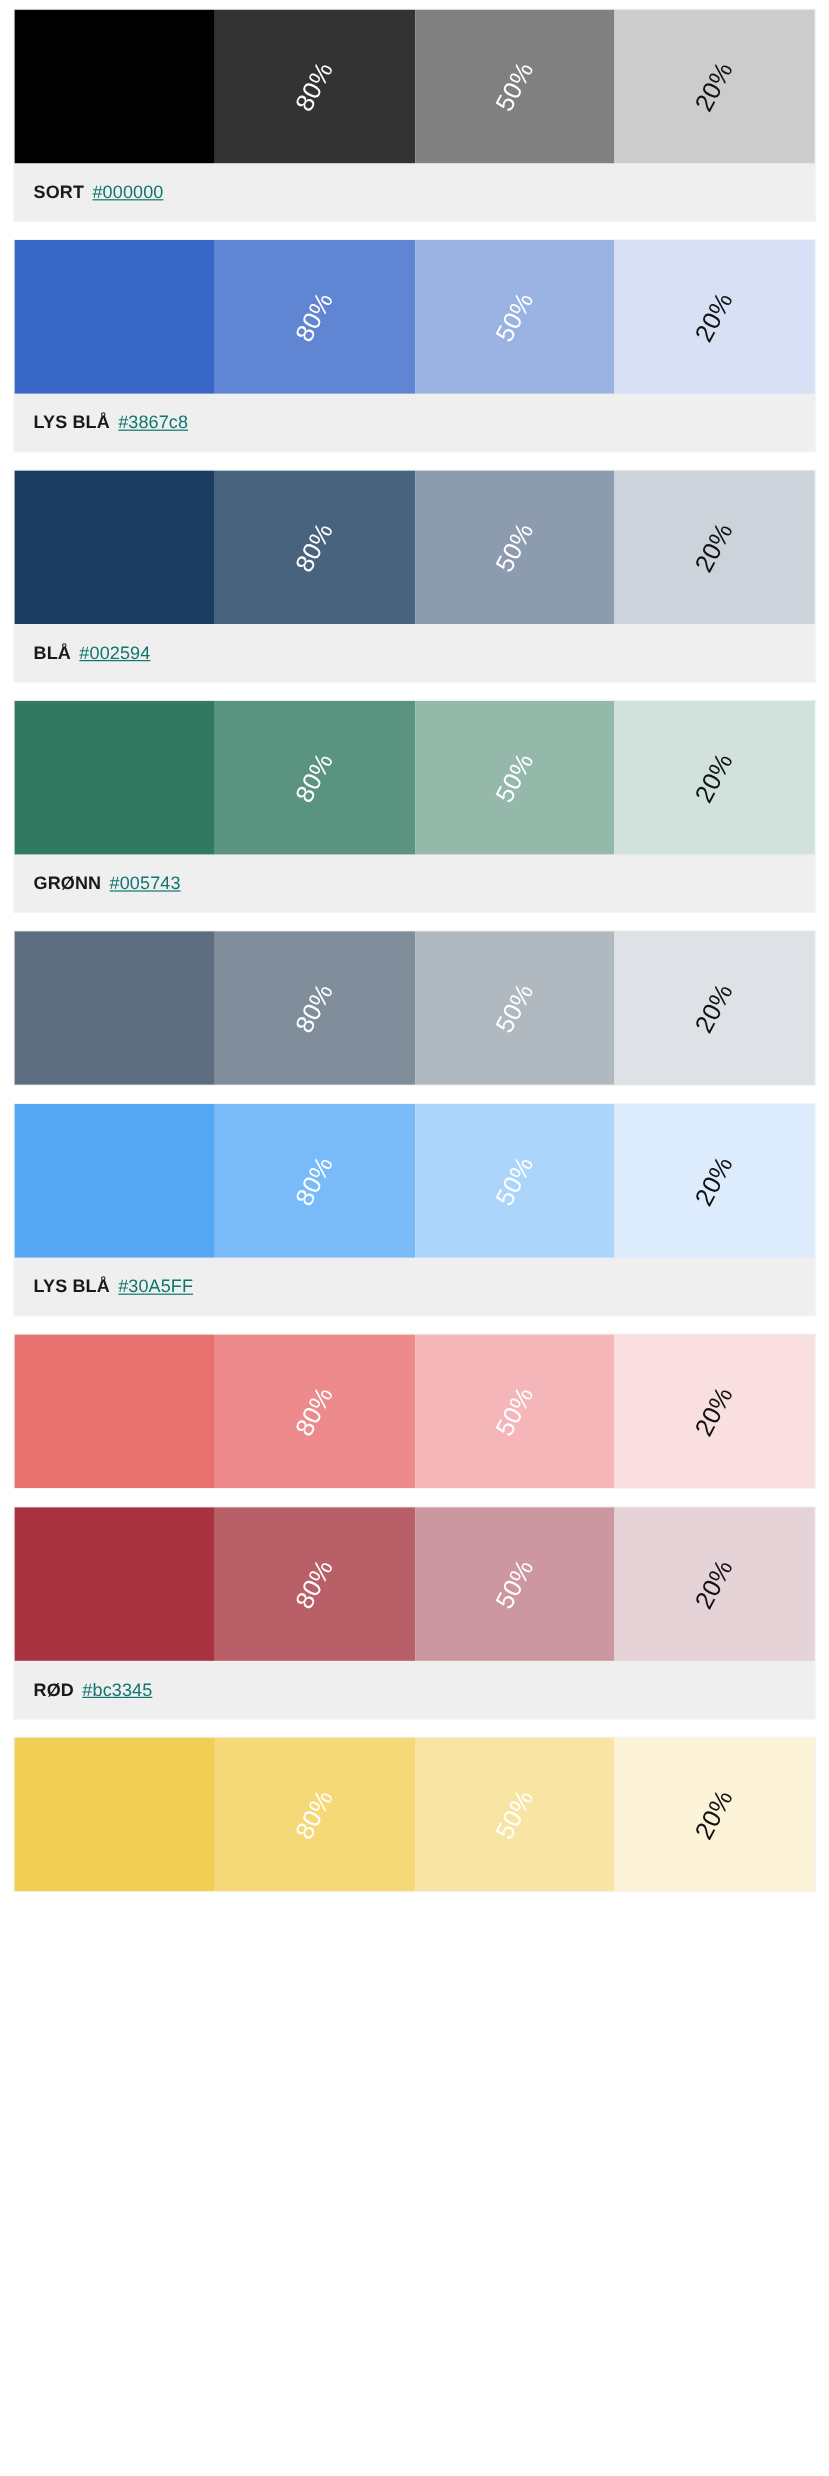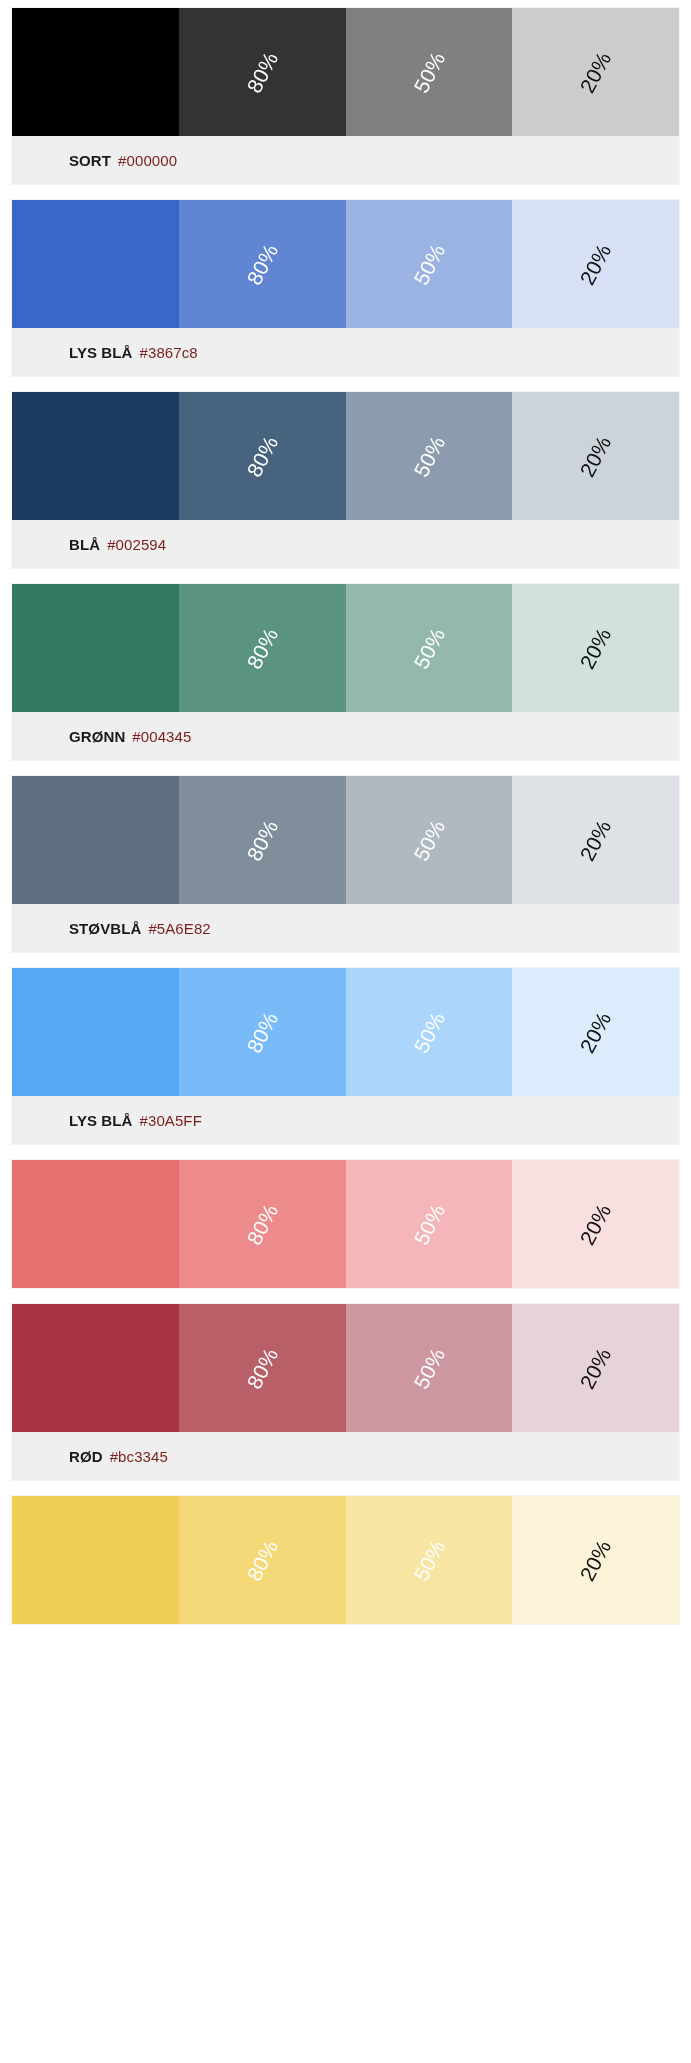--- a/index.html
+++ b/index.html
@@ -55,28 +55,28 @@
     align-items: center;
     padding: 0 16px;
     background: #efefef;
     box-sizing: border-box;
   }
   .color-name {
     font-size: 15px;
     font-weight: 700;
     color: #1a1a1a;
     letter-spacing: 0.1px;
-    margin-left: 41px;
   }
   .color-hex {
     font-size: 15px;
     font-weight: 400;
-    color: #7f1d1d;
+    color: #0f766e;
     margin-left: 7px;
     letter-spacing: 0.1px;
+    text-decoration: underline;
   }
 </style>
 </head>
 <body>
 
 <div id="palette">
     <div class="palette-card">
       <div class="swatch-row">
         <div class="swatch" style="background: rgb(0, 0, 0);"></div>
         <div class="swatch" style="background: rgb(51, 51, 51);">
@@ -138,39 +138,35 @@
         </div>
         <div class="swatch" style="background: rgb(148, 185, 171);">
           <span class="tint-label tint-light">50%</span>
         </div>
         <div class="swatch" style="background: rgb(209, 225, 220);">
           <span class="tint-label tint-dark">20%</span>
         </div>
       </div>
       <div class="label-row">
         <span class="color-name">GRØNN</span>
-        <span class="color-hex">#004345</span>
+        <span class="color-hex">#005743</span>
       </div>
     </div>
     <div class="palette-card">
       <div class="swatch-row">
         <div class="swatch" style="background: rgb(94, 110, 128);"></div>
         <div class="swatch" style="background: rgb(128, 142, 156);">
           <span class="tint-label tint-light">80%</span>
         </div>
         <div class="swatch" style="background: rgb(176, 184, 192);">
           <span class="tint-label tint-light">50%</span>
         </div>
         <div class="swatch" style="background: rgb(222, 225, 229);">
           <span class="tint-label tint-dark">20%</span>
         </div>
-      </div>
-      <div class="label-row">
-        <span class="color-name">STØVBLÅ</span>
-        <span class="color-hex">#5A6E82</span>
       </div>
     </div>
     <div class="palette-card">
       <div class="swatch-row">
         <div class="swatch" style="background: rgb(86, 168, 245);"></div>
         <div class="swatch" style="background: rgb(120, 187, 248);">
           <span class="tint-label tint-light">80%</span>
         </div>
         <div class="swatch" style="background: rgb(171, 213, 251);">
           <span class="tint-label tint-light">50%</span>

